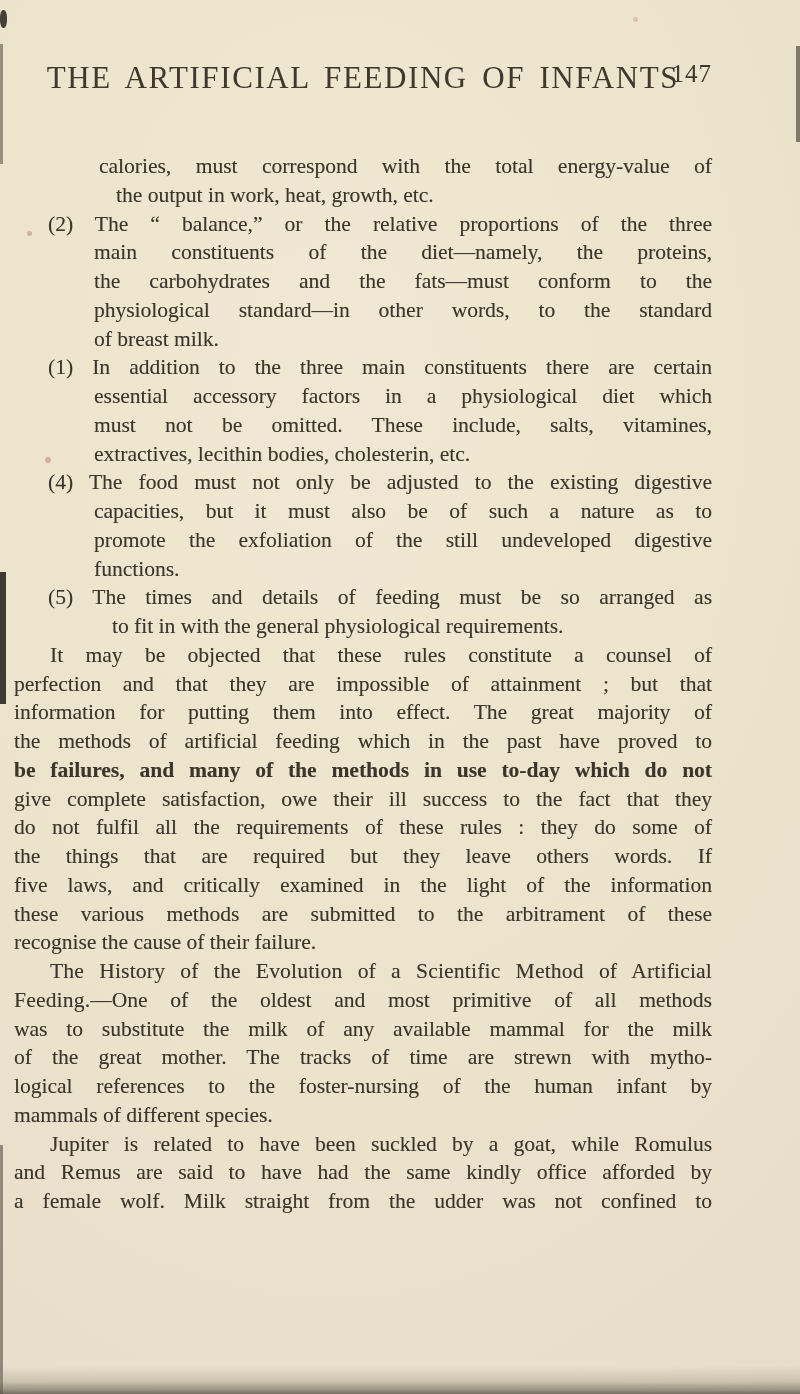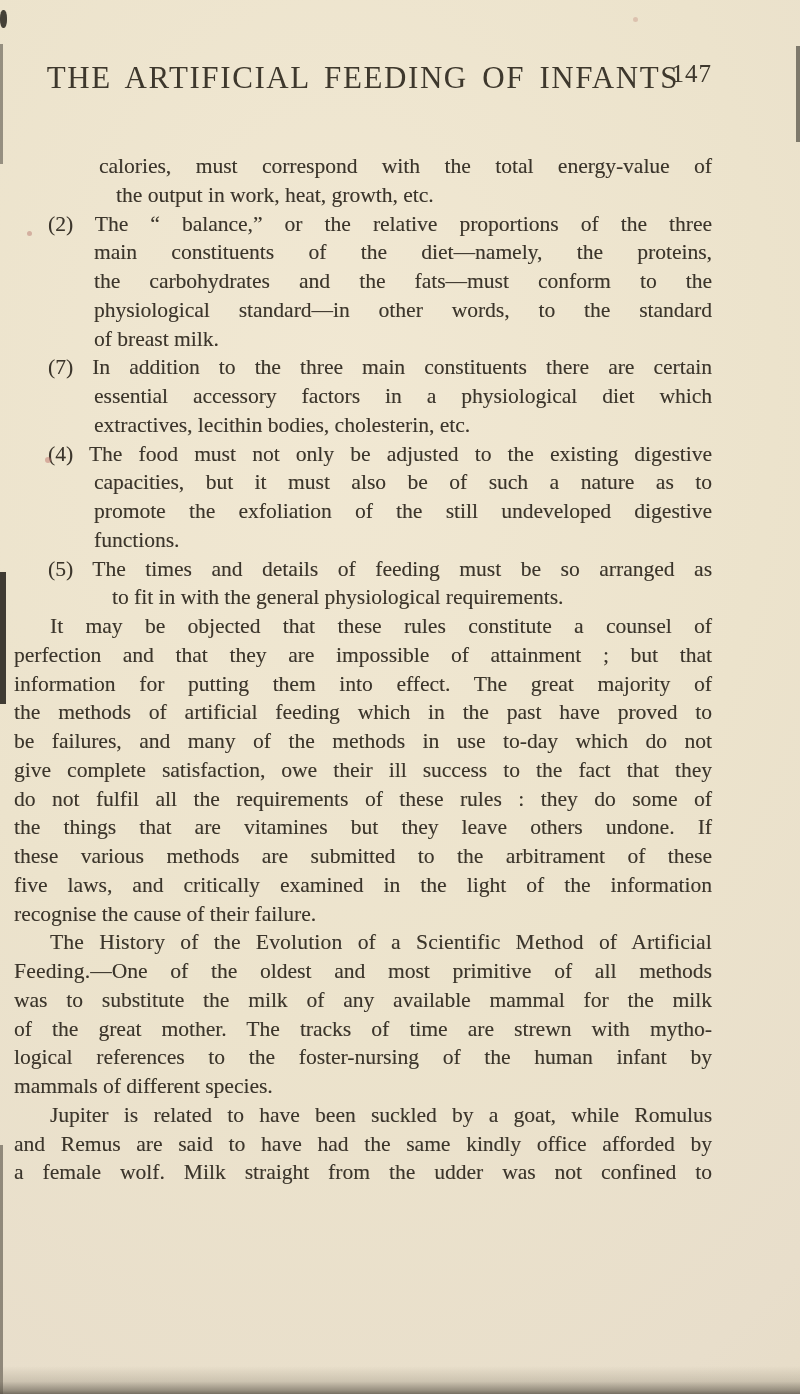--- a/index.html
+++ b/index.html
@@ -90,45 +90,46 @@
         <div class="line last" style="padding-left: 102px;">the output in work, heat, growth, etc.</div>
       </div>
       <div class="block numbered">
         <div class="line" style="padding-left: 34px;">(2) The “ balance,” or the relative proportions of the three</div>
         <div class="line" style="padding-left: 80px;">main constituents of the diet—namely, the proteins,</div>
         <div class="line" style="padding-left: 80px;">the carbohydrates and the fats—must conform to the</div>
         <div class="line" style="padding-left: 80px;">physiological standard—in other words, to the standard</div>
         <div class="line last" style="padding-left: 80px;">of breast milk.</div>
       </div>
       <div class="block numbered">
-        <div class="line" style="padding-left: 34px;">(7) In addition to the three main constituents there are certain</div>
+        <div class="line" style="padding-left: 34px;">(1) In addition to the three main constituents there are certain</div>
         <div class="line" style="padding-left: 80px;">essential accessory factors in a physiological diet which</div>
+        <div class="line" style="padding-left: 80px;">must not be omitted.  These include, salts, vitamines,</div>
         <div class="line last" style="padding-left: 80px;">extractives, lecithin bodies, cholesterin, etc.</div>
       </div>
       <div class="block numbered">
         <div class="line" style="padding-left: 34px;">(4) The food must not only be adjusted to the existing digestive</div>
         <div class="line" style="padding-left: 80px;">capacities, but it must also be of such a nature as to</div>
         <div class="line" style="padding-left: 80px;">promote the exfoliation of the still undeveloped digestive</div>
         <div class="line last" style="padding-left: 80px;">functions.</div>
       </div>
       <div class="block numbered">
         <div class="line" style="padding-left: 34px;">(5) The times and details of feeding must be so arranged as</div>
         <div class="line last" style="padding-left: 98px;">to fit in with the general physiological requirements.</div>
       </div>
       <div class="block paragraph">
         <div class="line" style="padding-left: 36px;">It may be objected that these rules constitute a counsel of</div>
         <div class="line" style="padding-left: 0px;">perfection and that they are impossible of attainment ; but that</div>
         <div class="line" style="padding-left: 0px;">information for putting them into effect.  The great majority of</div>
         <div class="line" style="padding-left: 0px;">the methods of artificial feeding which in the past have proved to</div>
-        <div class="line" style="padding-left: 0px;">be failures, and many of the methods in use to-day which do not</div>
+        <div class="line" style="padding-left: 0px; font-weight: bold;">be failures, and many of the methods in use to-day which do not</div>
         <div class="line" style="padding-left: 0px;">give complete satisfaction, owe their ill success to the fact that they</div>
         <div class="line" style="padding-left: 0px;">do not fulfil all the requirements of these rules :  they do some of</div>
-        <div class="line" style="padding-left: 0px;">the things that are vitamines but they leave others undone.  If</div>
+        <div class="line" style="padding-left: 0px;">the things that are required but they leave others words.  If</div>
+        <div class="line" style="padding-left: 0px;">five laws, and critically examined in the light of the information</div>
         <div class="line" style="padding-left: 0px;">these various methods are submitted to the arbitrament of these</div>
-        <div class="line" style="padding-left: 0px;">five laws, and critically examined in the light of the information</div>
         <div class="line last" style="padding-left: 0px;">recognise the cause of their failure.</div>
       </div>
       <div class="block paragraph">
         <div class="line" style="padding-left: 36px;"><b>The History of the Evolution of a Scientific Method of Artificial</b></div>
         <div class="line" style="padding-left: 0px;"><b>Feeding.</b>—One of the oldest and most primitive of all methods</div>
         <div class="line" style="padding-left: 0px;">was to substitute the milk of any available mammal for the milk</div>
         <div class="line" style="padding-left: 0px;">of the great mother.  The tracks of time are strewn with mytho-</div>
         <div class="line" style="padding-left: 0px;">logical references to the foster-nursing of the human infant by</div>
         <div class="line last" style="padding-left: 0px;">mammals of different species.</div>
       </div>

